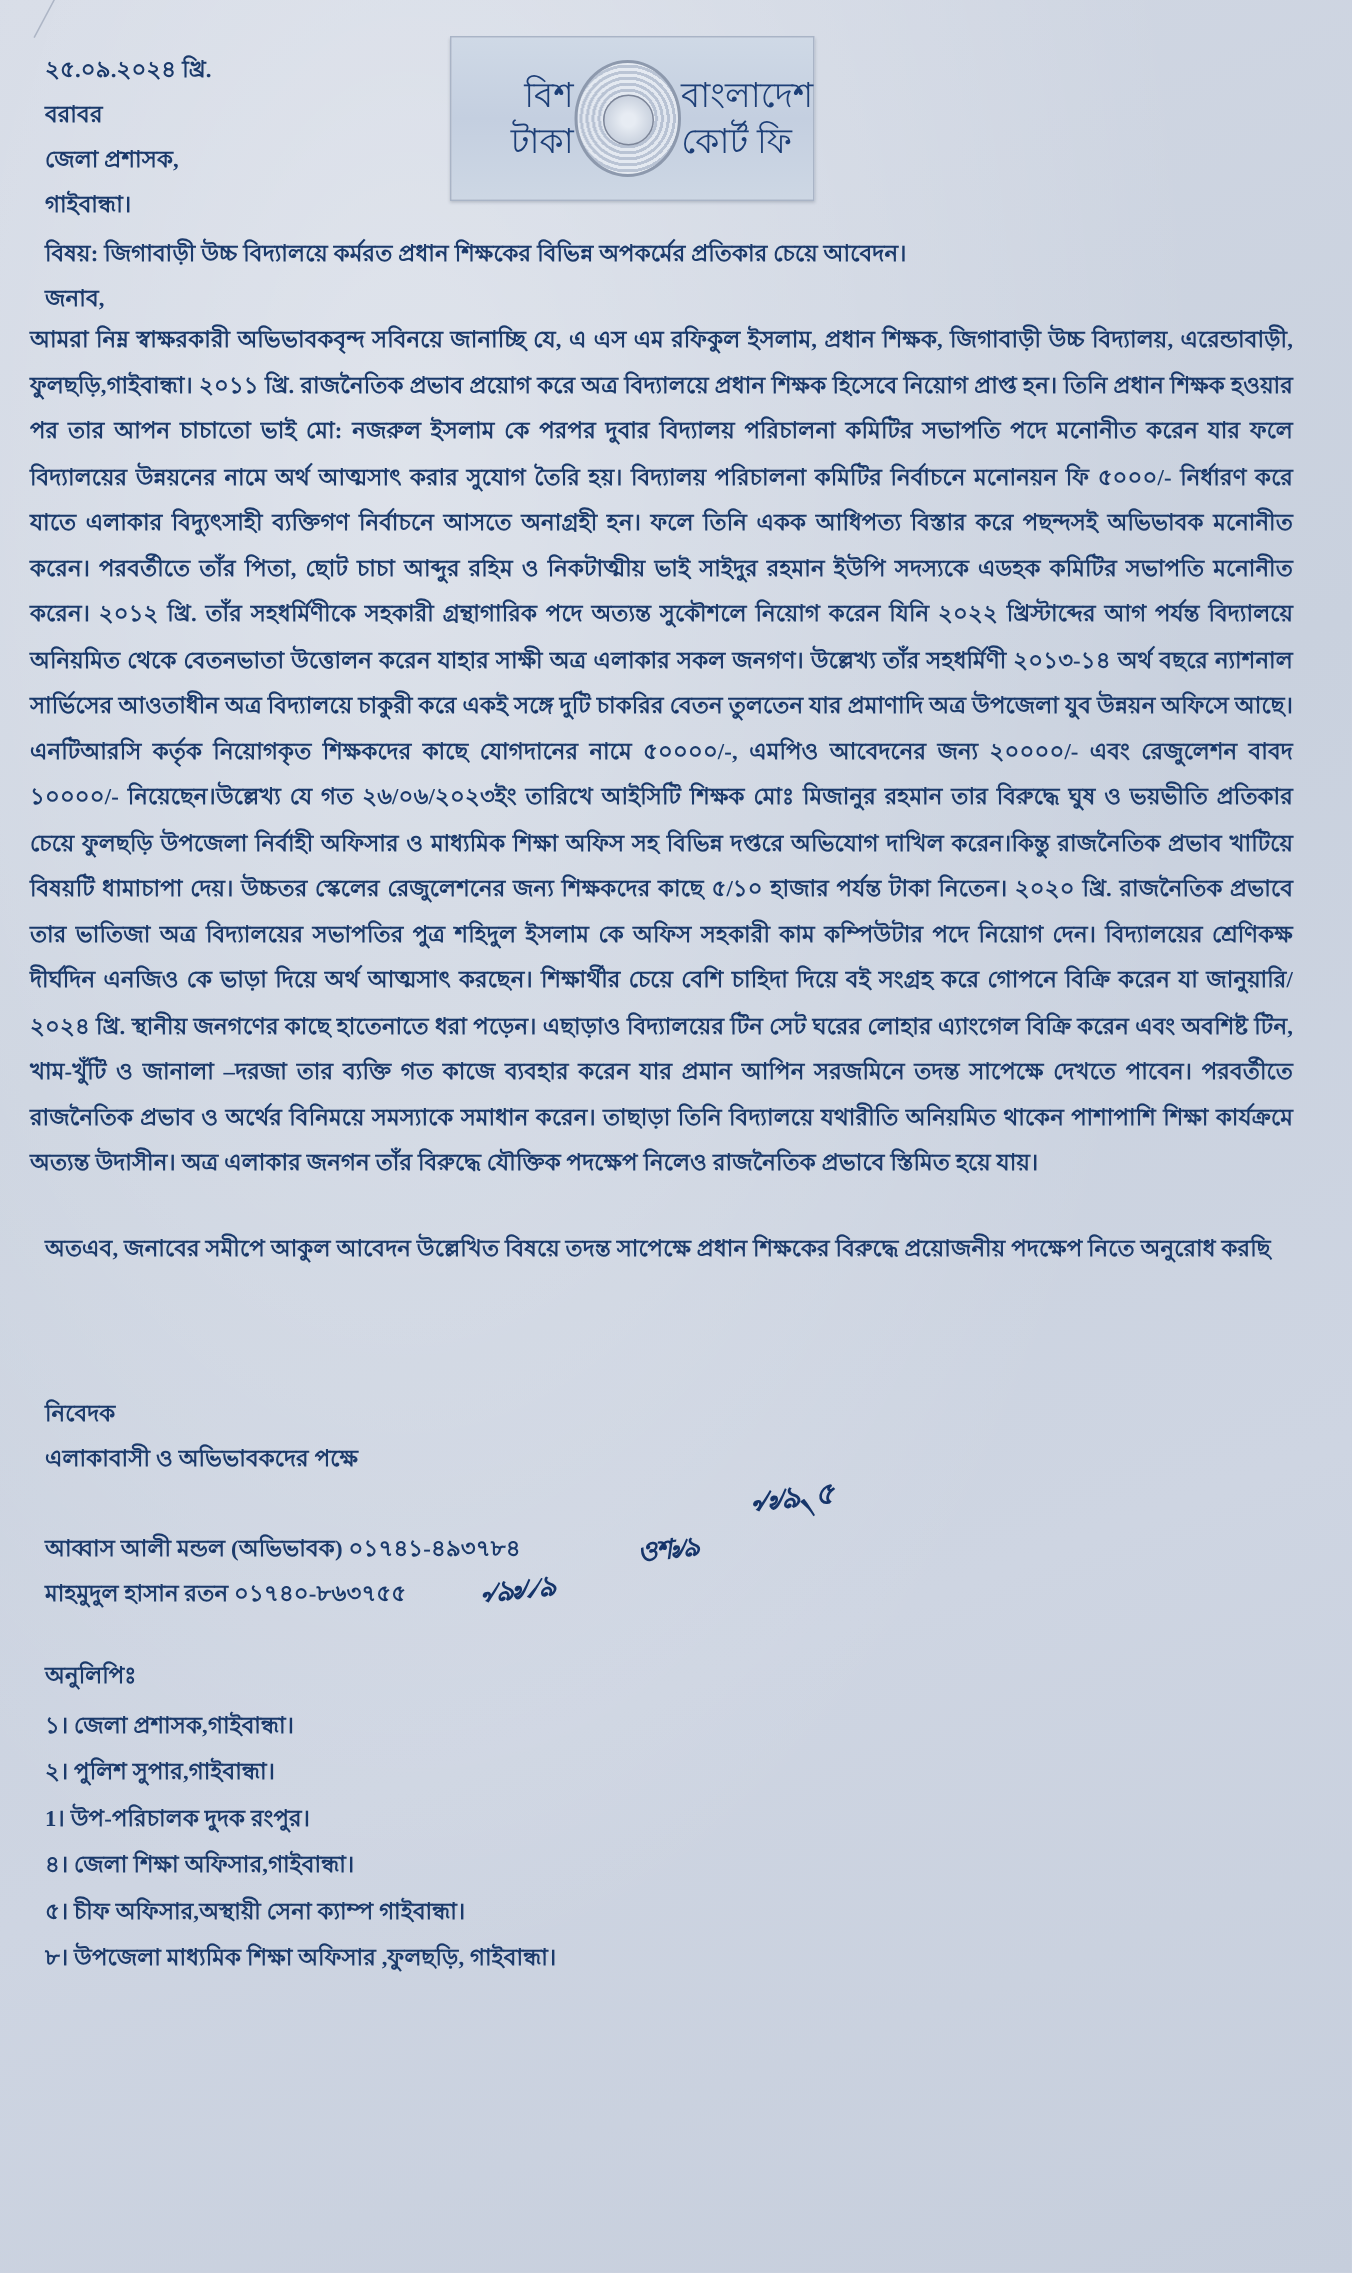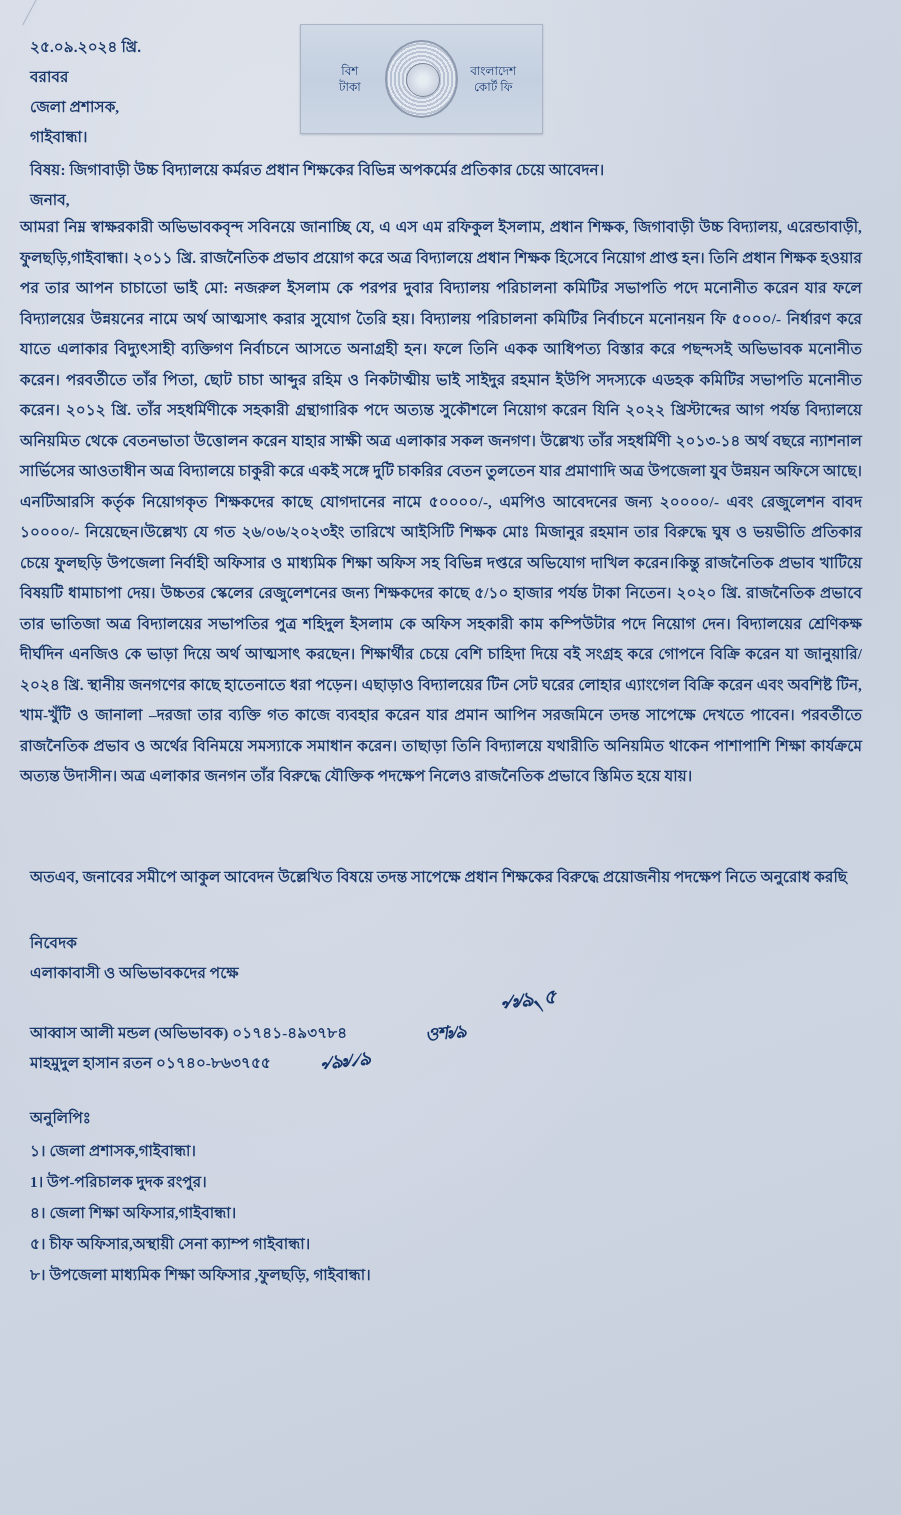--- a/index.html
+++ b/index.html
@@ -51,24 +51,24 @@
     border: 1px solid #a9b4c6;
     box-shadow: 0 1px 2px rgba(60,70,90,0.25);
     display: flex;
     align-items: center;
     justify-content: space-between;
     padding: 0 14px;
     box-sizing: border-box;
   }
   .stamp-left, .stamp-right {
     font-family: "Liberation Serif", serif;
-    font-size: 12px;
+    font-size: 23px;
     color: #1d3f77;
     line-height: 1.35;
-    text-align: center;
+    text-align: right;
     width: 74px;
   }
   .stamp-seal {
     width: 74px;
     height: 74px;
     border-radius: 50%;
     border: 2px solid #8d99ad;
     background: repeating-radial-gradient(circle, rgba(255,255,255,0.5) 0 2px, rgba(170,180,198,0.5) 2px 4px);
     position: relative;
   }
@@ -127,21 +127,20 @@
     text-align: justify;
     text-justify: inter-word;
     line-height: 30.5px;
   }
   .closing {
     position: absolute;
     left: 30px;
     top: 818px;
     width: 842px;
     line-height: 30px;
-    margin-top: 44px;
   }
   .signoff {
     position: absolute;
     left: 30px;
     top: 928px;
     width: 700px;
     line-height: 30px;
   }
   .signers { position: relative; }
   .signer-row {
@@ -224,20 +223,21 @@
         <span>মাহমুদুল হাসান রতন ০১৭৪০-৮৬৩৭৫৫</span>
         <span class="sig-mark sig-3">৵ঌ৶৴ঌ</span>
       </div>
     </div>
   </div>
 
   <div class="hw cc-block">
     <div class="cc-title">অনুলিপিঃ</div>
     <ul class="cc-list">
       <li>১। জেলা প্রশাসক,গাইবান্ধা।</li>
+      <li>২। পুলিশ সুপার,গাইবান্ধা।</li>
       <li>1। উপ-পরিচালক দুদক রংপুর।</li>
       <li>৪। জেলা শিক্ষা অফিসার,গাইবান্ধা।</li>
       <li>৫। চীফ অফিসার,অস্থায়ী সেনা ক্যাম্প গাইবান্ধা।</li>
       <li>৮। উপজেলা মাধ্যমিক শিক্ষা অফিসার ,ফুলছড়ি, গাইবান্ধা।</li>
     </ul>
   </div>
 
 </div>
 
 </body></html>

